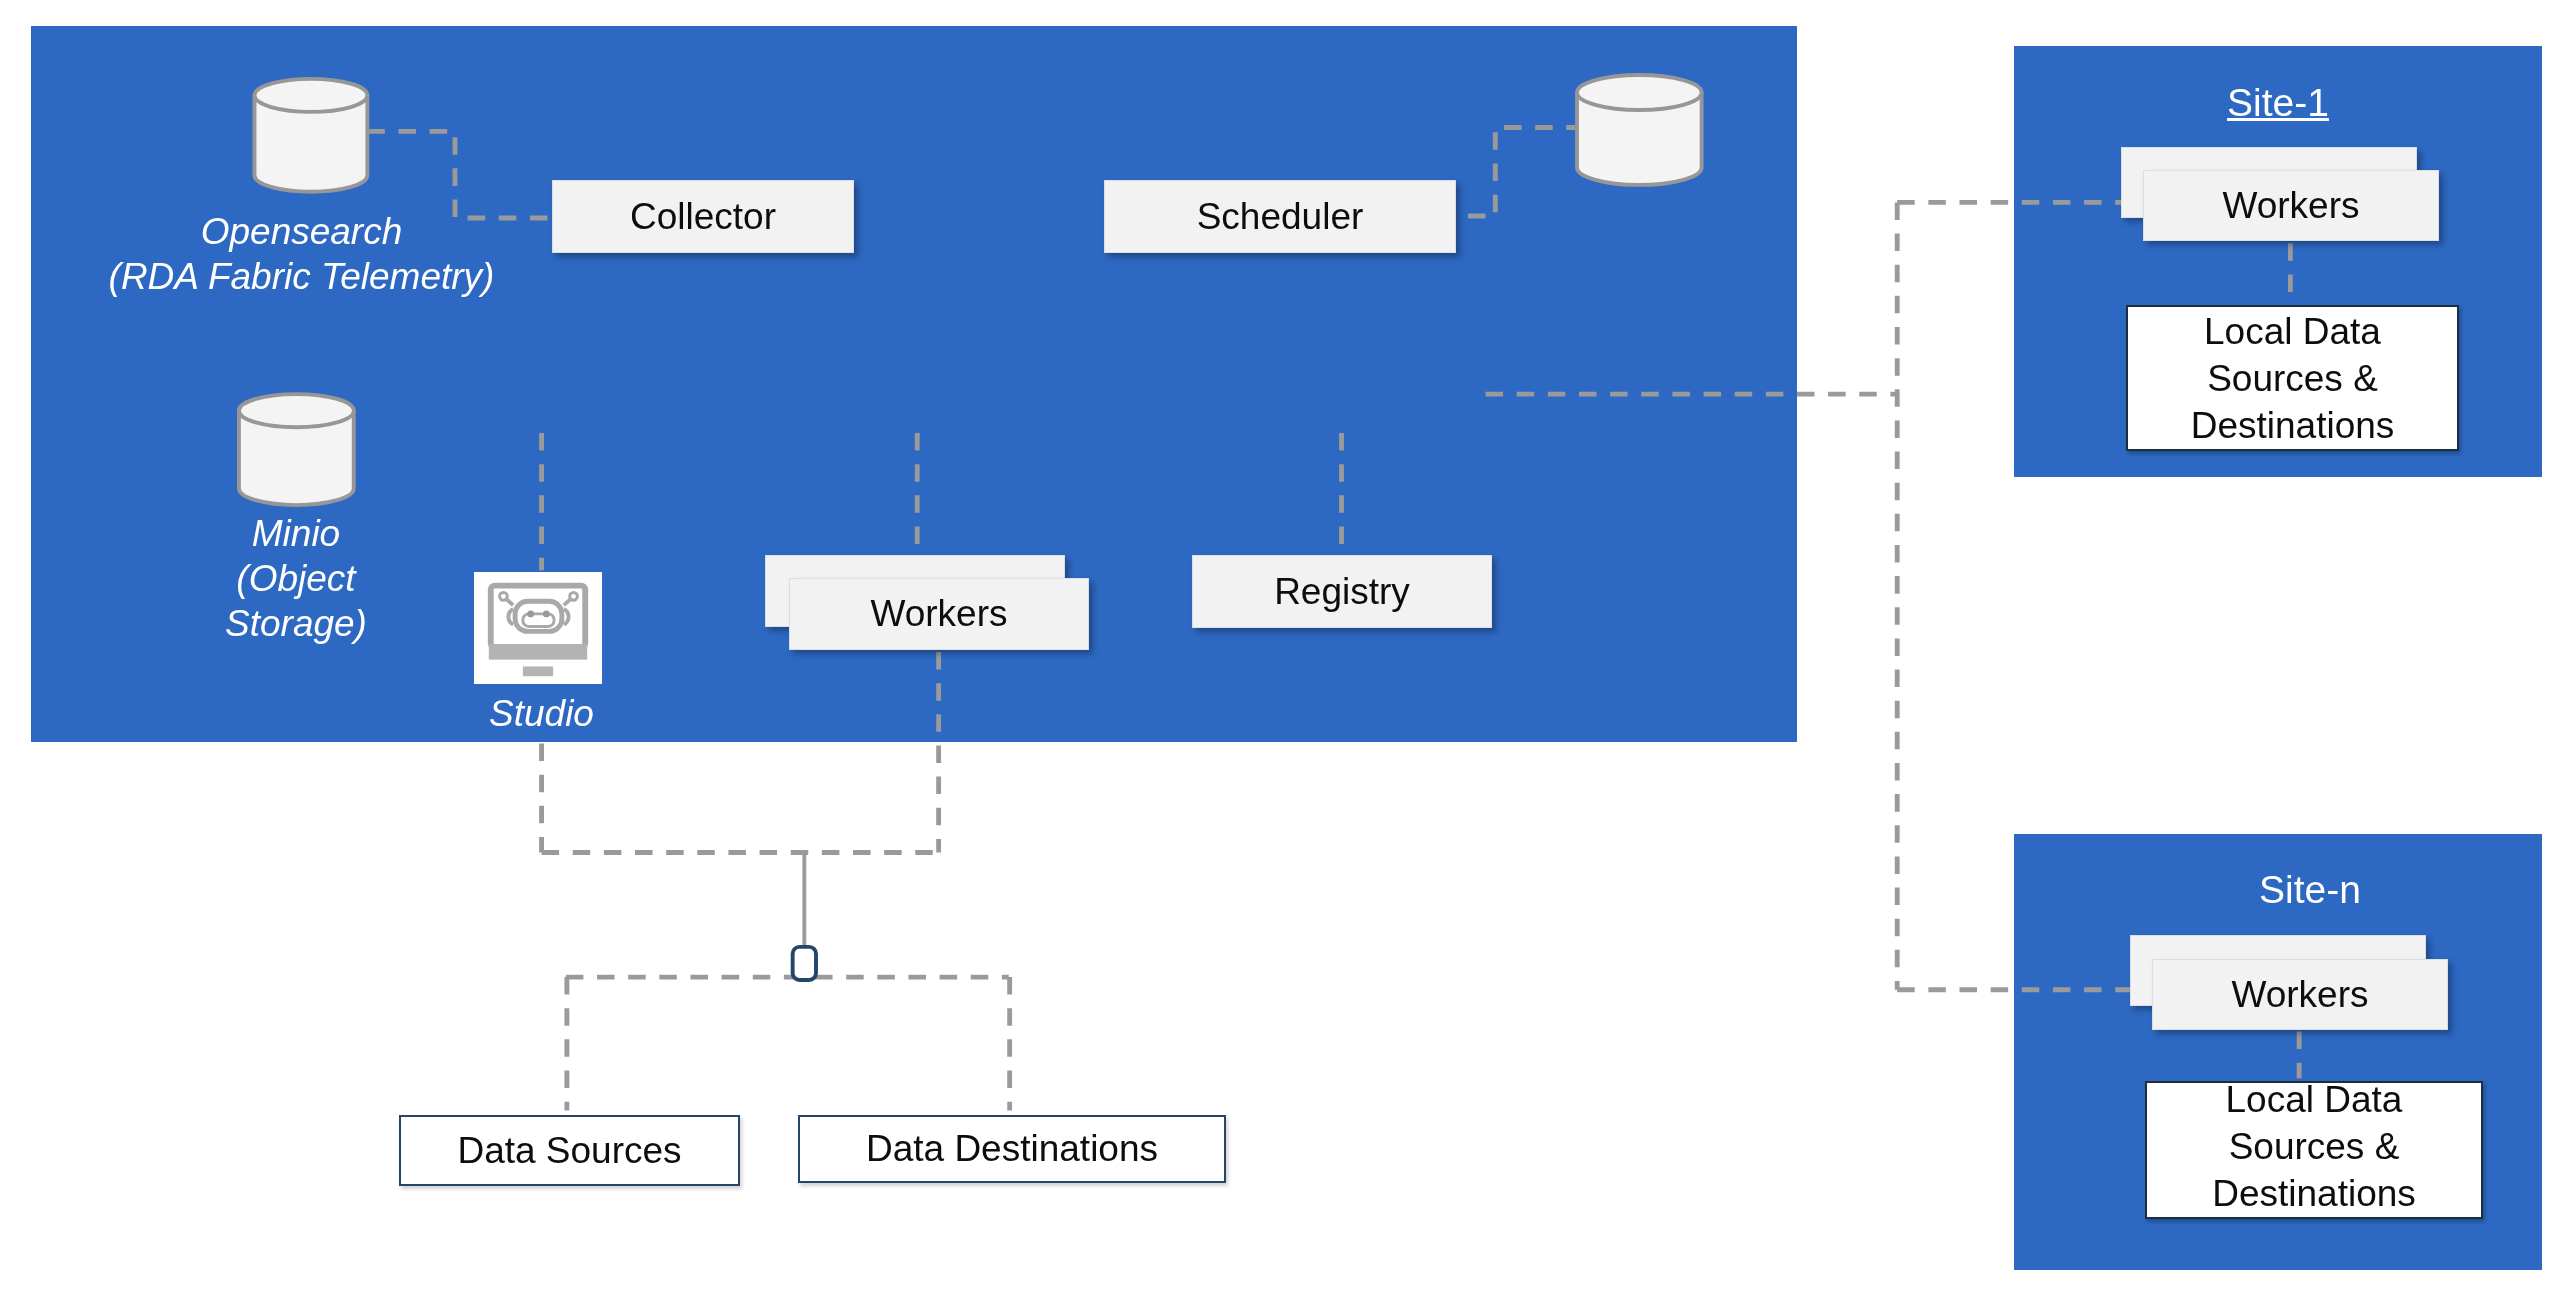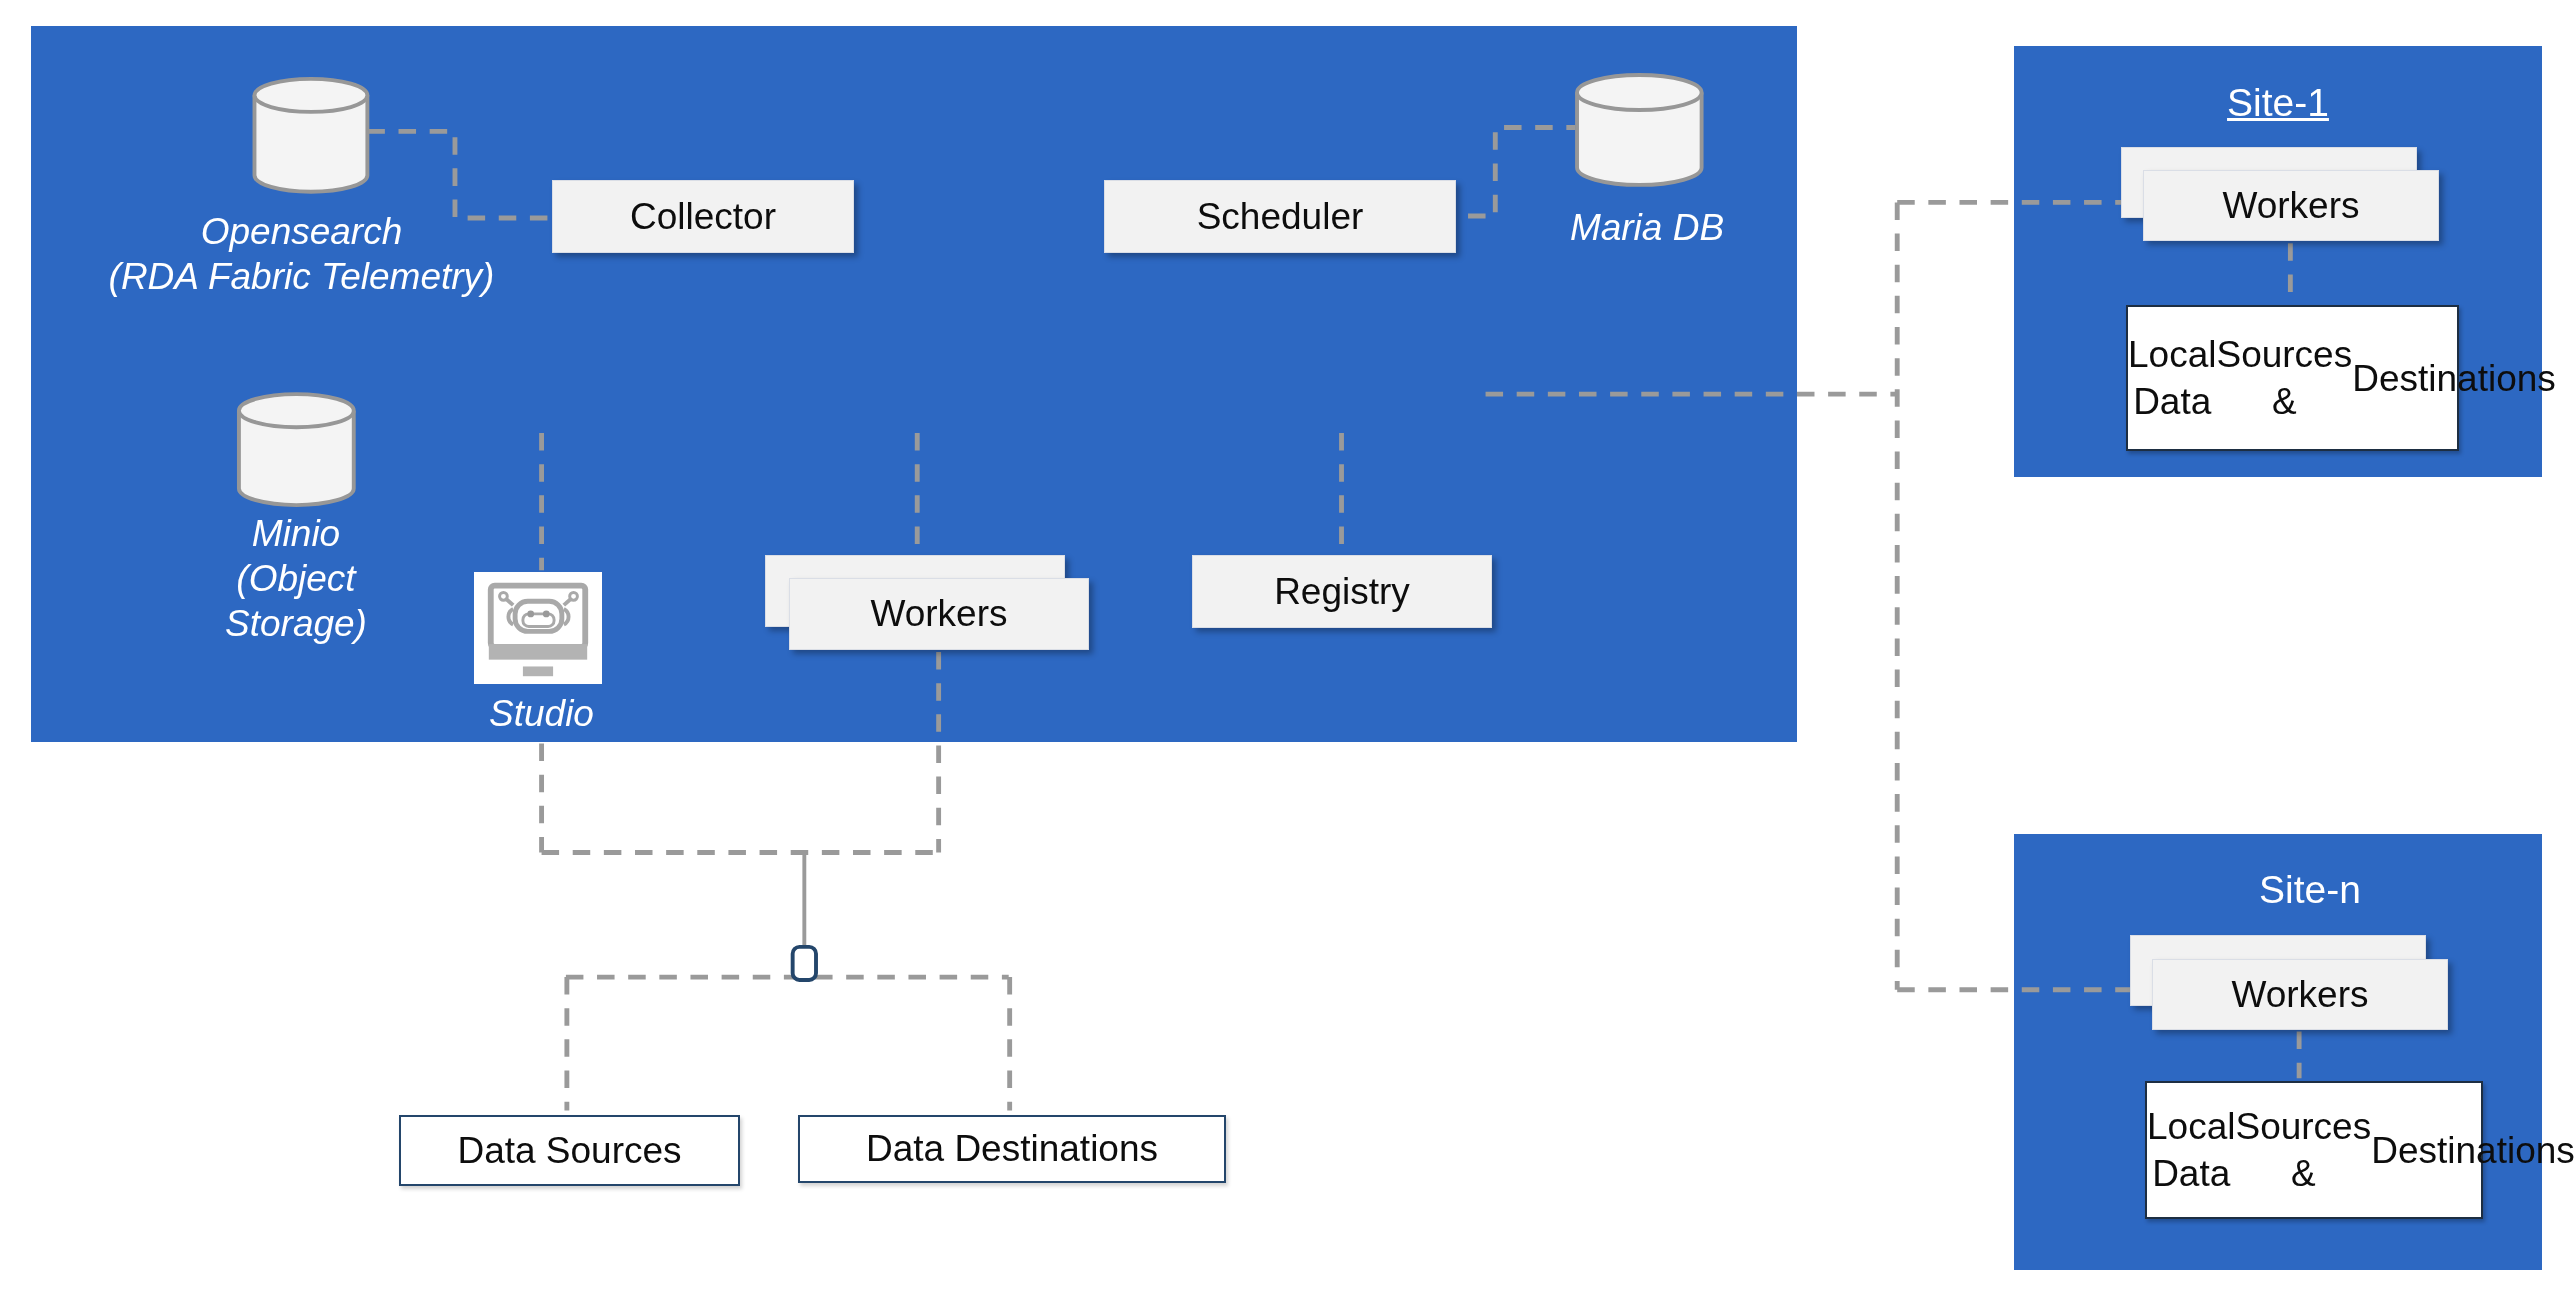--- a/index.html
+++ b/index.html
@@ -32,21 +32,21 @@
 
   .navybox{position:absolute;z-index:3;background:#ffffff;border:2.9px solid #24466b;
         box-shadow:1.9px 2.9px 3.9px rgba(0,0,0,0.18);
         display:flex;align-items:center;justify-content:center;
         font-size:37px;color:#0d0d0d;box-sizing:border-box;}
   #data-sources-box{left:399px;top:1115px;width:341px;height:71px;}
   #data-destinations-box{left:798px;top:1115px;width:428px;height:68px;}
 
   .localbox{position:absolute;z-index:3;background:#ffffff;border:2.9px solid #1d2e42;
         box-shadow:1.9px 2.9px 3.9px rgba(0,0,0,0.25);
-        display:flex;flex-direction:row;align-items:center;justify-content:flex-start;
+        display:flex;flex-direction:column;align-items:center;justify-content:flex-end;
         font-size:37px;line-height:47px;color:#0d0d0d;text-align:center;box-sizing:border-box;}
   #site1-local-box{left:2126px;top:305px;width:333px;height:146px;}
   #siten-local-box{left:2145px;top:1081px;width:338px;height:138px;}
 
   .wlabel{position:absolute;z-index:3;color:#ffffff;font-size:37px;line-height:45px;text-align:center;font-style:italic;}
   #opensearch-label{left:58px;top:209px;width:487px;}
   #mariadb-label{left:1491px;top:205px;width:312px;}
   #minio-label{left:150px;top:511px;width:292px;}
   #studio-label{left:444px;top:691px;width:195px;}
   .site-title{position:absolute;z-index:3;color:#ffffff;font-size:39px;text-align:center;width:528px;}
@@ -132,23 +132,20 @@
       </g>
       <circle cx="58" cy="43" r="3.5" fill="#9a9a9a"></circle>
       <circle cx="74" cy="43" r="3.5" fill="#9a9a9a"></circle>
     </svg>
   </div>
 
   <div id="opensearch-label" class="wlabel">
     <div>Opensearch</div>
     <div>(RDA Fabric Telemetry)</div>
   </div>
-  <div id="mariadb-label" class="wlabel">
-    <div>Maria DB</div>
-  </div>
   <div id="minio-label" class="wlabel">
     <div>Minio</div>
     <div>(Object</div>
     <div>Storage)</div>
   </div>
   <div id="studio-label" class="wlabel">
     <div>Studio</div>
   </div>
 
   <div id="site1-title" class="site-title">Site-1</div>

